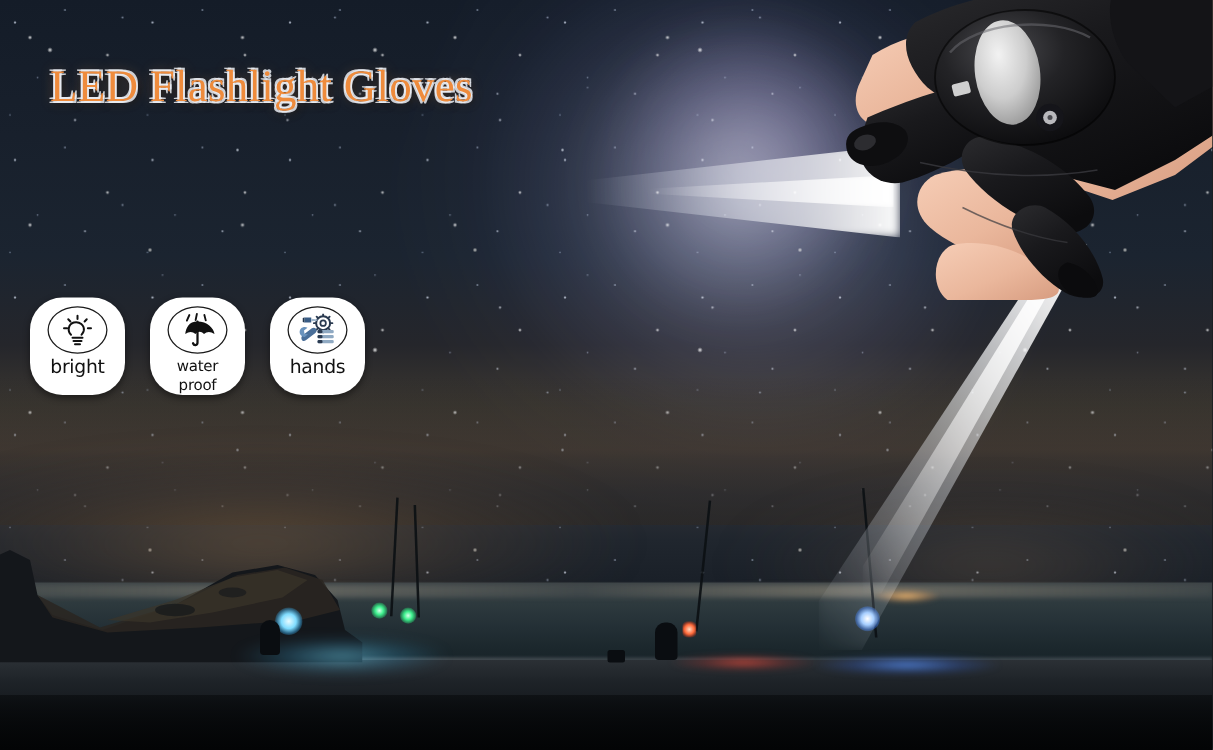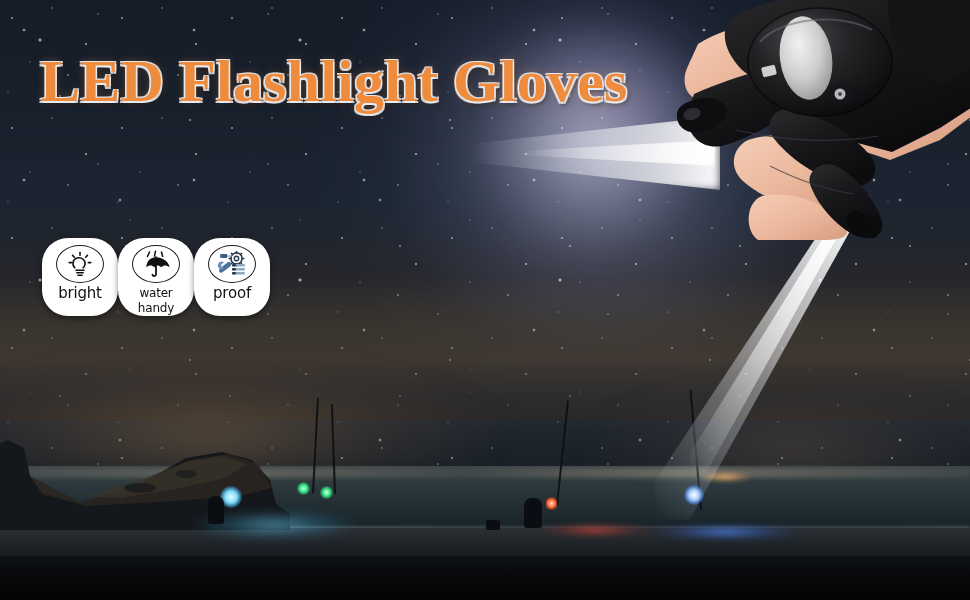--- a/index.html
+++ b/index.html
@@ -228,42 +228,42 @@
   }
 
   
   .product{position:absolute;left:640px;top:-10px;width:340px;height:250px;}
   .product svg{display:block;}
 
   
   .headline{
     position:absolute;left:40px;top:51px;
     font-family:"Liberation Serif",serif;
-    font-weight:bold;font-size:60px;line-height:1;
+    font-weight:normal;font-size:36px;line-height:1;
     color:#ee8b3c;letter-spacing:.2px;white-space:nowrap;
     text-shadow:
       -1.5px -1.5px 0 rgba(235,238,245,.85),
        1.5px -1.5px 0 rgba(235,238,245,.85),
       -1.5px  1.5px 0 rgba(235,238,245,.85),
        1.5px  1.5px 0 rgba(235,238,245,.85),
        0 0 10px rgba(255,160,70,.35),
        2px 3px 5px rgba(0,0,0,.55);
   }
   .subcopy{
     position:absolute;left:41px;top:114px;width:520px;
   }
   .subline{
     font-family:"Liberation Serif",serif;
     font-weight:bold;font-size:20px;line-height:36px;
     color:#fbfcfe;white-space:nowrap;
     text-shadow:0 1px 3px rgba(0,0,0,.85), 0 0 8px rgba(0,0,0,.5);
   }
 
   
-  .badges{position:absolute;left:42px;top:238px;display:flex;}
+  .badges{position:absolute;left:24px;top:238px;display:flex;gap:20px;}
   .badge{
     width:76px;height:78px;border-radius:26px;background:#ffffff;
     display:flex;flex-direction:column;align-items:center;
     padding-top:7px;
     box-shadow:0 2px 6px rgba(0,0,0,.45);
   }
   .badge-icon{
     width:48px;height:38px;border:1.4px solid #1b1b1b;border-radius:50%;
     display:flex;align-items:center;justify-content:center;
   }
@@ -425,21 +425,21 @@
             <path d="M8.5 2 L6.5 6.5"></path>
             <path d="M14.5 1.2 L13.5 6"></path>
             <path d="M20.5 2 L21.6 6.3"></path>
           </g>
           <path d="M15 7.2 C22.6 7.2 28 12.4 28.6 17.2 C25.4 15 22.6 15 20.2 17.2 C18 15.1 15.6 14.6 13.4 17.2 C11 15 8.2 15 5.2 17.2 C5.8 12.4 8 7.2 15 7.2 Z" fill="#111"></path>
           <path d="M15 7.2 L15 24 C15 26.4 12.2 26.8 11.4 24.6" stroke="#111" stroke-width="1.8" fill="none" stroke-linecap="round"></path>
         </svg>
       </div>
       <div class="badge-label two-line">
         <span>water</span><br>
-        <span>handy</span>
+        <span>proof</span>
       </div>
     </div>
 
 
     <div class="badge">
       <div class="badge-icon">
         <svg width="32" height="26" viewBox="0 0 32 26">
 
           <g transform="translate(20.5,7.5)">
             <circle r="5.6" fill="none" stroke="#2a3a50" stroke-width="1.6"></circle>
@@ -468,17 +468,17 @@
             <rect x="16" y="17" width="13" height="2.6" rx="1.1"></rect>
             <rect x="16" y="21" width="13" height="2.6" rx="1.1"></rect>
           </g>
           <g fill="#2a3a50">
             <rect x="16" y="13" width="4" height="2.6" rx="1.1"></rect>
             <rect x="16" y="17" width="4" height="2.6" rx="1.1"></rect>
             <rect x="16" y="21" width="4" height="2.6" rx="1.1"></rect>
           </g>
         </svg>
       </div>
-      <div class="badge-label">proof</div>
+      <div class="badge-label">hands</div>
     </div>
 
   </div>
 </div>
 
 </body></html>

